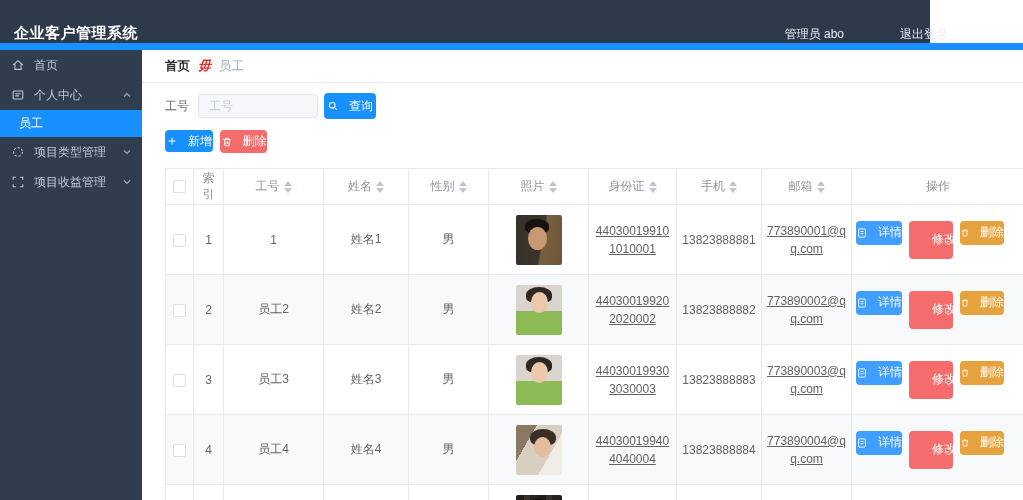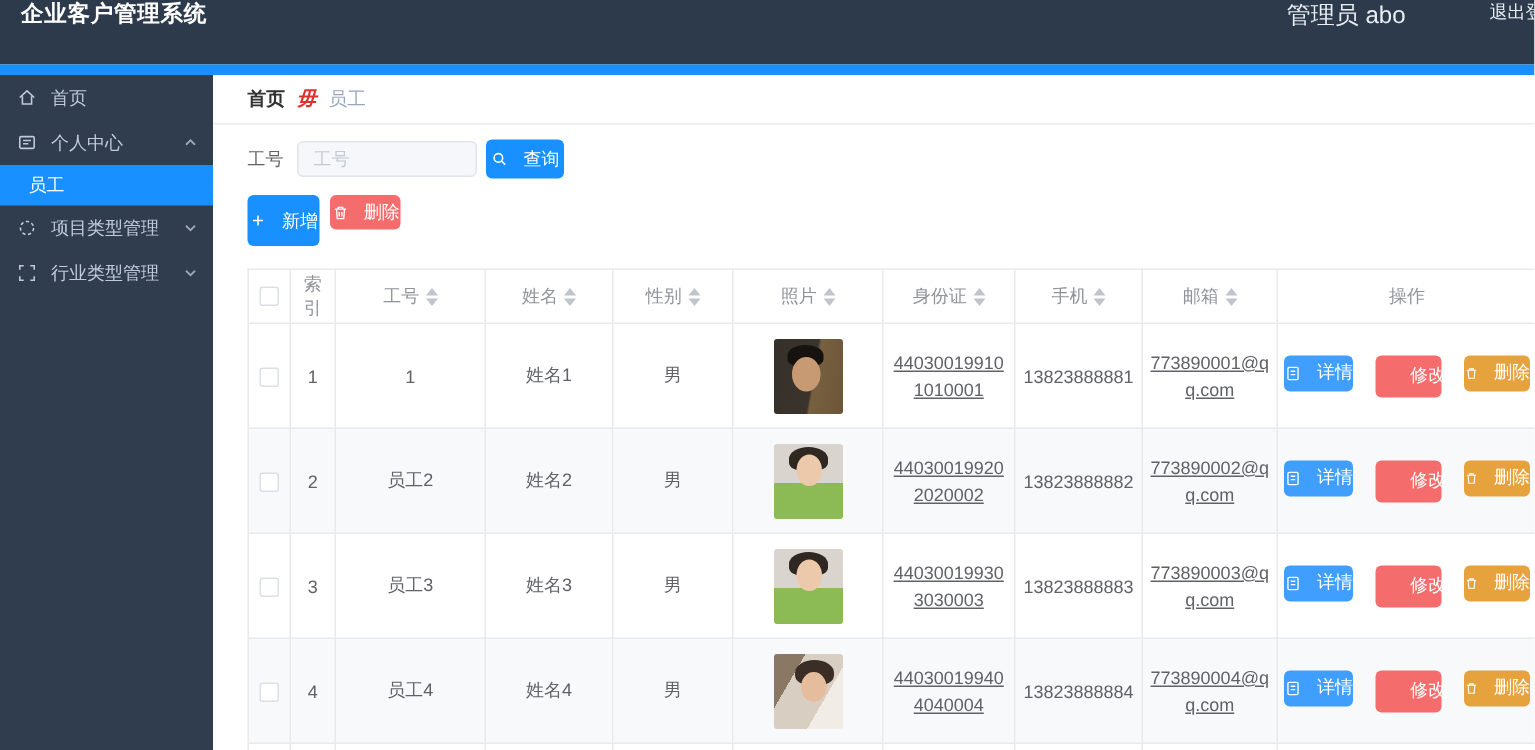--- a/index.html
+++ b/index.html
@@ -1,23 +1,23 @@
 <!DOCTYPE html>
 <html><head>
 <meta charset="utf-8">
 <style>
   * { box-sizing: border-box; margin: 0; padding: 0; }
   html,body { width:1023px; height:500px; overflow:hidden; }
   body { font-family:"Liberation Sans","DejaVu Sans",sans-serif; background:#fff; position:relative; }
 
   
-  .navbar { position:absolute; top:0; left:0; width:1023px; height:43px; background:#2d3a4b;
-            display:flex; align-items:flex-start; }
+  .navbar { position:absolute; top:0; left:0; width:930px; height:43px; background:#2d3a4b;
+            display:flex; align-items:flex-end; }
   .navbar-title { color:#ffffff; font-size:15px; font-weight:bold; margin-left:14px; letter-spacing:.5px; }
-  .nav-user { position:absolute; right:86px; color:#e8eef5; font-size:16px; white-space:nowrap; }
+  .nav-user { position:absolute; right:86px; color:#e8eef5; font-size:12px; white-space:nowrap; }
   .nav-logout { position:absolute; right:-18px; color:#e8eef5; font-size:12px; white-space:nowrap; cursor:pointer; }
   .blue-strip { position:absolute; top:43px; left:0; width:1023px; height:7px; background:#1890ff; }
 
   
   .sidebar { position:absolute; top:50px; left:0; width:142px; height:450px; background:#2f3d4f; }
   .side-item { height:30px; display:flex; align-items:center; padding:0 10px 0 11px;
                color:#bfcbd9; font-size:12px; cursor:pointer; }
   .side-item .icon { width:14px; height:14px; margin-right:9px; flex:none; display:inline-flex; }
   .side-item .icon svg { width:14px; height:14px; }
   .side-item .label { flex:1; white-space:nowrap; overflow:hidden; }
@@ -38,21 +38,21 @@
   .search-label { font-size:12px; color:#606266; margin-right:9px; }
   .search-input { width:120px; height:24px; background:#f5f7fa; border:1px solid #dfe4ed; border-radius:4px;
                   padding:0 10px; font-size:12px; color:#606266; outline:none; }
   .search-input::placeholder { color:#c3c9d4; }
 
   .btn { border:none; border-radius:4px; color:#fff; font-size:12px; display:inline-flex;
          align-items:center; justify-content:center; gap:10px; cursor:pointer; white-space:nowrap; }
   .btn svg { width:12px; height:12px; }
   .btn-search { background:#1890ff; width:52px; height:26px; margin-left:6px; }
   .toolbar { margin-top:11px; display:flex; gap:7px; }
-  .btn-add { background:#1890ff; width:48px; height:34px; }
+  .btn-add { background:#1890ff; width:48px; height:22px; }
   .btn-del-top { background:#f56c6c; width:47px; height:23px; }
 
   
   .emp-table { border-collapse:collapse; table-layout:fixed; width:859px; margin-top:15px;
                font-size:12px; color:#606266; }
   .emp-table th, .emp-table td { border:1px solid #e8eaec; text-align:center; vertical-align:middle;
                padding:2px 4px; overflow:hidden; }
   .emp-table thead th { color:#909399; font-weight:normal; height:35px; line-height:1.3; }
   .emp-table tbody tr { height:70px; }
   .emp-table tbody tr:nth-child(even) { background:#f8f9fb; }
@@ -61,23 +61,23 @@
   .th-wrap { display:inline-flex; align-items:center; gap:4px; }
   .sort { display:inline-flex; flex-direction:column; gap:2px; cursor:pointer; }
   .cu { width:0; height:0; border-left:4px solid transparent; border-right:4px solid transparent;
         border-bottom:5px solid #c0c4cc; }
   .cd { width:0; height:0; border-left:4px solid transparent; border-right:4px solid transparent;
         border-top:5px solid #c0c4cc; }
 
   .cb { width:13px; height:13px; border:1px solid #dcdfe6; border-radius:2px; background:#fff;
         display:inline-block; vertical-align:middle; cursor:pointer; }
 
-  .ops { display:flex; gap:7px; justify-content:space-between; }
+  .ops { display:flex; gap:7px; justify-content:flex-start; }
   .btn-detail { background:#409eff; width:46px; height:24px; }
-  .btn-edit   { background:#f56c6c; width:44px; height:28px;padding-left:16px; }
+  .btn-edit   { background:#f56c6c; width:44px; height:38px;padding-left:16px; }
   .btn-del    { background:#e6a23c; width:44px; height:24px; }
 
   
   .photo { width:46px; height:50px; margin:0 auto; position:relative; border-radius:2px; overflow:hidden; }
   .photo::before, .photo::after { content:""; position:absolute; }
 
   [data-photo="man-dark"] { background:linear-gradient(100deg,#35302a 0%,#3b342c 55%,#77603f 58%,#6b5638 100%); }
   [data-photo="man-dark"]::after  { width:24px; height:14px; background:#15120f; border-radius:50% 50% 30% 30%;
                                     top:4px; left:9px; }
   [data-photo="man-dark"]::before { width:19px; height:23px; background:#c89a74; border-radius:50%;
@@ -153,21 +153,21 @@
       </svg>
   </div>
 
 
   <div class="side-item">
     <span class="icon">
       <svg viewBox="0 0 16 16" fill="none" stroke="currentColor" stroke-width="1.2">
           <path d="M5.5 2.5H2.5v3M10.5 2.5h3v3M13.5 10.5v3h-3M2.5 10.5v3h3"></path>
         </svg>
     </span>
-    <span class="label">行业类型管理</span>
+    <span class="label">项目收益管理</span>
     <svg class="chev" viewBox="0 0 10 10" fill="none" stroke="currentColor" stroke-width="1.2">
         <path d="M2 3.5L5 6.5L8 3.5"></path>
       </svg>
   </div>
 
 </aside>
 
 <main class="content">
 
   <div class="breadcrumb">

